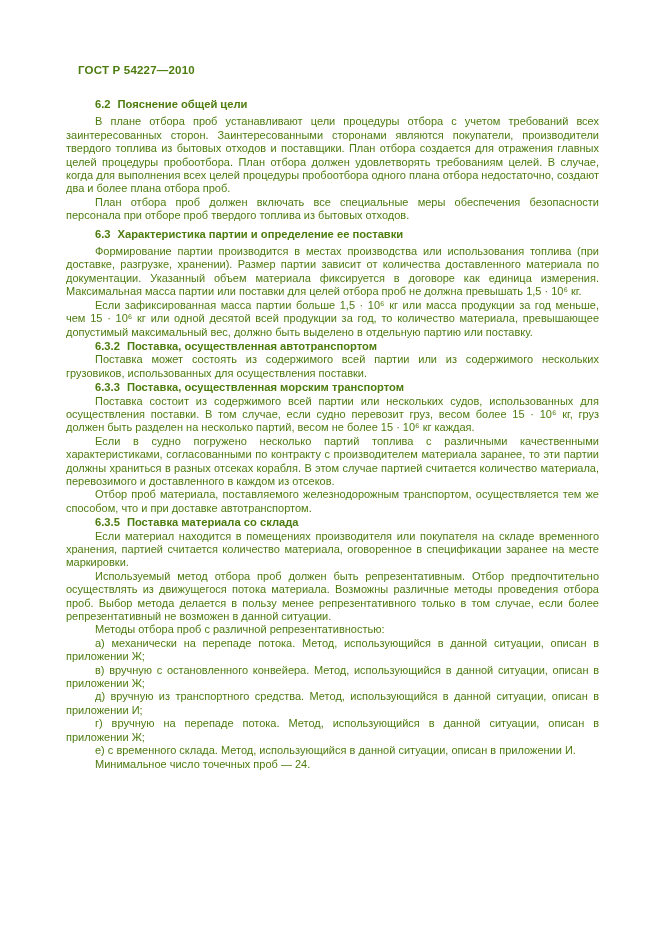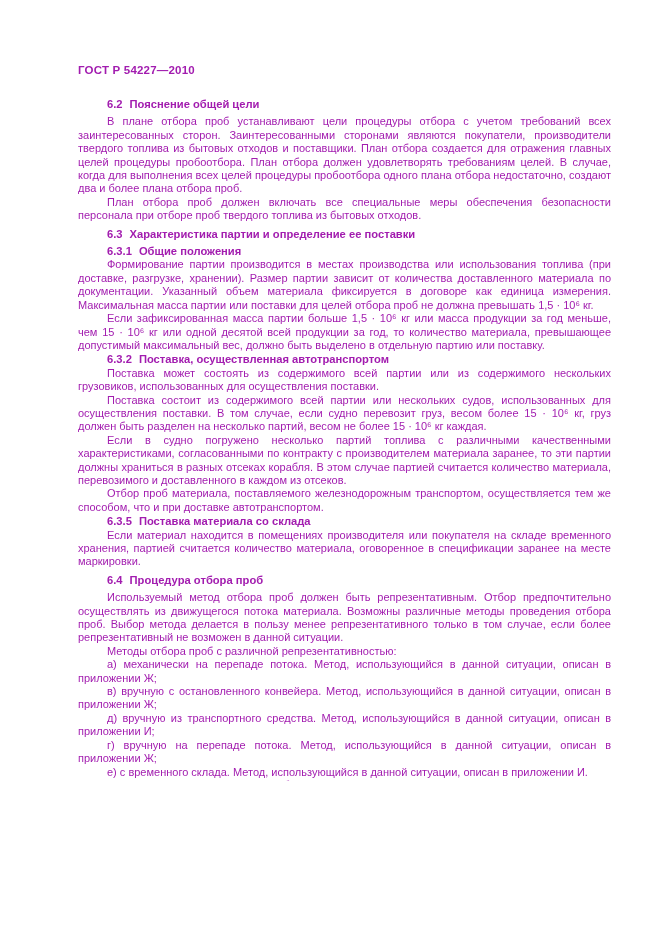--- a/index.html
+++ b/index.html
@@ -3,35 +3,35 @@
 <meta charset="utf-8">
 <style>
   * { margin: 0; padding: 0; box-sizing: border-box; }
   html, body { background: #ffffff; }
   .page {
     position: relative;
     width: 661px;
     height: 781px;
     background: #ffffff;
     font-family: "Liberation Sans", "DejaVu Sans", sans-serif;
-    color: #a21caf;
+    color: #4d7c0f;
     overflow: hidden;
   }
   .running-header {
     position: absolute;
     left: 78px;
     top: 64px;
     font-size: 11.5px;
     font-weight: bold;
     letter-spacing: 0.2px;
     white-space: nowrap;
   }
   .doc-body {
     position: absolute;
-    left: 78px;
+    left: 66px;
     top: 93px;
     width: 533px;
     font-size: 11px;
     line-height: 13.4px;
     text-align: justify;
   }
   .block-p {
     text-indent: 29px;
     margin: 0;
   }
@@ -63,31 +63,30 @@
 <body>
 
 <div class="page">
   <div class="running-header">ГОСТ Р 54227—2010</div>
 
   <main class="doc-body">
       <div class="block-h2"><span class="hnum">6.2</span><span>Пояснение общей цели</span></div>
       <p class="block-p">В плане отбора проб устанавливают цели процедуры отбора с учетом требований всех заинтересованных сторон. Заинтересованными сторонами являются покупатели, производители твердого топлива из бытовых отходов и поставщики. План отбора создается для отражения главных целей процедуры пробоотбора. План отбора должен удовлетворять требованиям целей. В случае, когда для выполнения всех целей процедуры пробоотбора одного плана отбора недостаточно, создают два и более плана отбора проб.</p>
       <p class="block-p">План отбора проб должен включать все специальные меры обеспечения безопасности персонала при отборе проб твердого топлива из бытовых отходов.</p>
       <div class="block-h2"><span class="hnum">6.3</span><span>Характеристика партии и определение ее поставки</span></div>
-      <div class="block-h3"><span class="hnum">6.3.1</span><span>Общие положения</span></div>
       <p class="block-p">Формирование партии производится в местах производства или использования топлива (при доставке, разгрузке, хранении). Размер партии зависит от количества доставленного материала по документации. Указанный объем материала фиксируется в договоре как единица измерения. Максимальная масса партии или поставки для целей отбора проб не должна превышать 1,5 · 10⁶ кг.</p>
       <p class="block-p">Если зафиксированная масса партии больше 1,5 · 10⁶ кг или масса продукции за год меньше, чем 15 · 10⁶ кг или одной десятой всей продукции за год, то количество материала, превышающее допустимый максимальный вес, должно быть выделено в отдельную партию или поставку.</p>
       <div class="block-h3"><span class="hnum">6.3.2</span><span>Поставка, осуществленная автотранспортом</span></div>
       <p class="block-p">Поставка может состоять из содержимого всей партии или из содержимого нескольких грузовиков, использованных для осуществления поставки.</p>
+      <div class="block-h3"><span class="hnum">6.3.3</span><span>Поставка, осуществленная морским транспортом</span></div>
       <p class="block-p">Поставка состоит из содержимого всей партии или нескольких судов, использованных для осуществления поставки. В том случае, если судно перевозит груз, весом более 15 · 10⁶ кг, груз должен быть разделен на несколько партий, весом не более 15 · 10⁶ кг каждая.</p>
       <p class="block-p">Если в судно погружено несколько партий топлива с различными качественными характеристиками, согласованными по контракту с производителем материала заранее, то эти партии должны храниться в разных отсеках корабля. В этом случае партией считается количество материала, перевозимого и доставленного в каждом из отсеков.</p>
       <p class="block-p">Отбор проб материала, поставляемого железнодорожным транспортом, осуществляется тем же способом, что и при доставке автотранспортом.</p>
       <div class="block-h3"><span class="hnum">6.3.5</span><span>Поставка материала со склада</span></div>
       <p class="block-p">Если материал находится в помещениях производителя или покупателя на складе временного хранения, партией считается количество материала, оговоренное в спецификации заранее на месте маркировки.</p>
-      <div class="block-h2"><span class="hnum">6.4</span><span>Процедура отбора проб</span></div>
       <p class="block-p">Используемый метод отбора проб должен быть репрезентативным. Отбор предпочтительно осуществлять из движущегося потока материала. Возможны различные методы проведения отбора проб. Выбор метода делается в пользу менее репрезентативного только в том случае, если более репрезентативный не возможен в данной ситуации.</p>
       <p class="block-p">Методы отбора проб с различной репрезентативностью:</p>
       <p class="block-p">а) механически на перепаде потока. Метод, использующийся в данной ситуации, описан в приложении Ж;</p>
       <p class="block-p">в) вручную с остановленного конвейера. Метод, использующийся в данной ситуации, описан в приложении Ж;</p>
       <p class="block-p">д) вручную из транспортного средства. Метод, использующийся в данной ситуации, описан в приложении И;</p>
       <p class="block-p">г) вручную на перепаде потока. Метод, использующийся в данной ситуации, описан в приложении Ж;</p>
       <p class="block-p">е) с временного склада. Метод, использующийся в данной ситуации, описан в приложении И.</p>
       <p class="block-p">Минимальное число точечных проб — 24.</p>
     </main>
 

